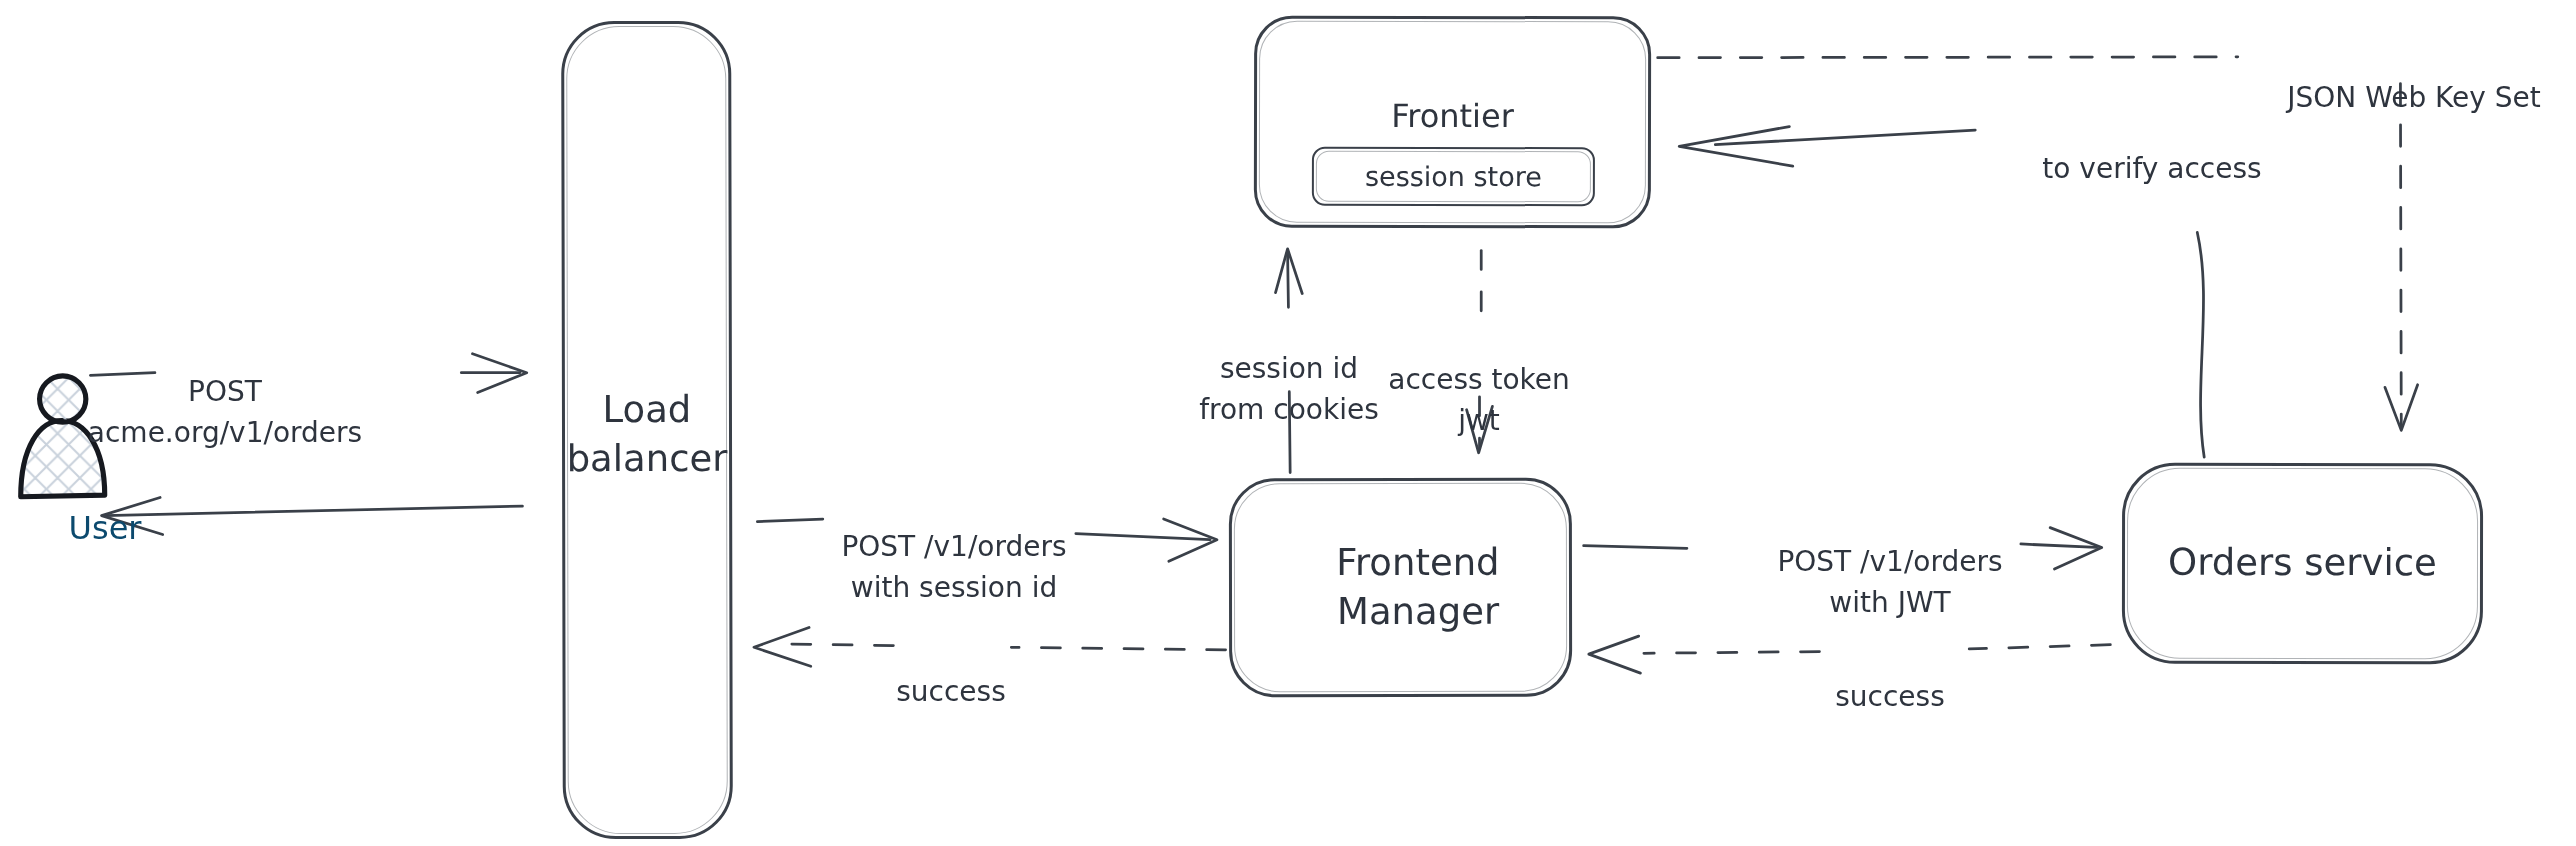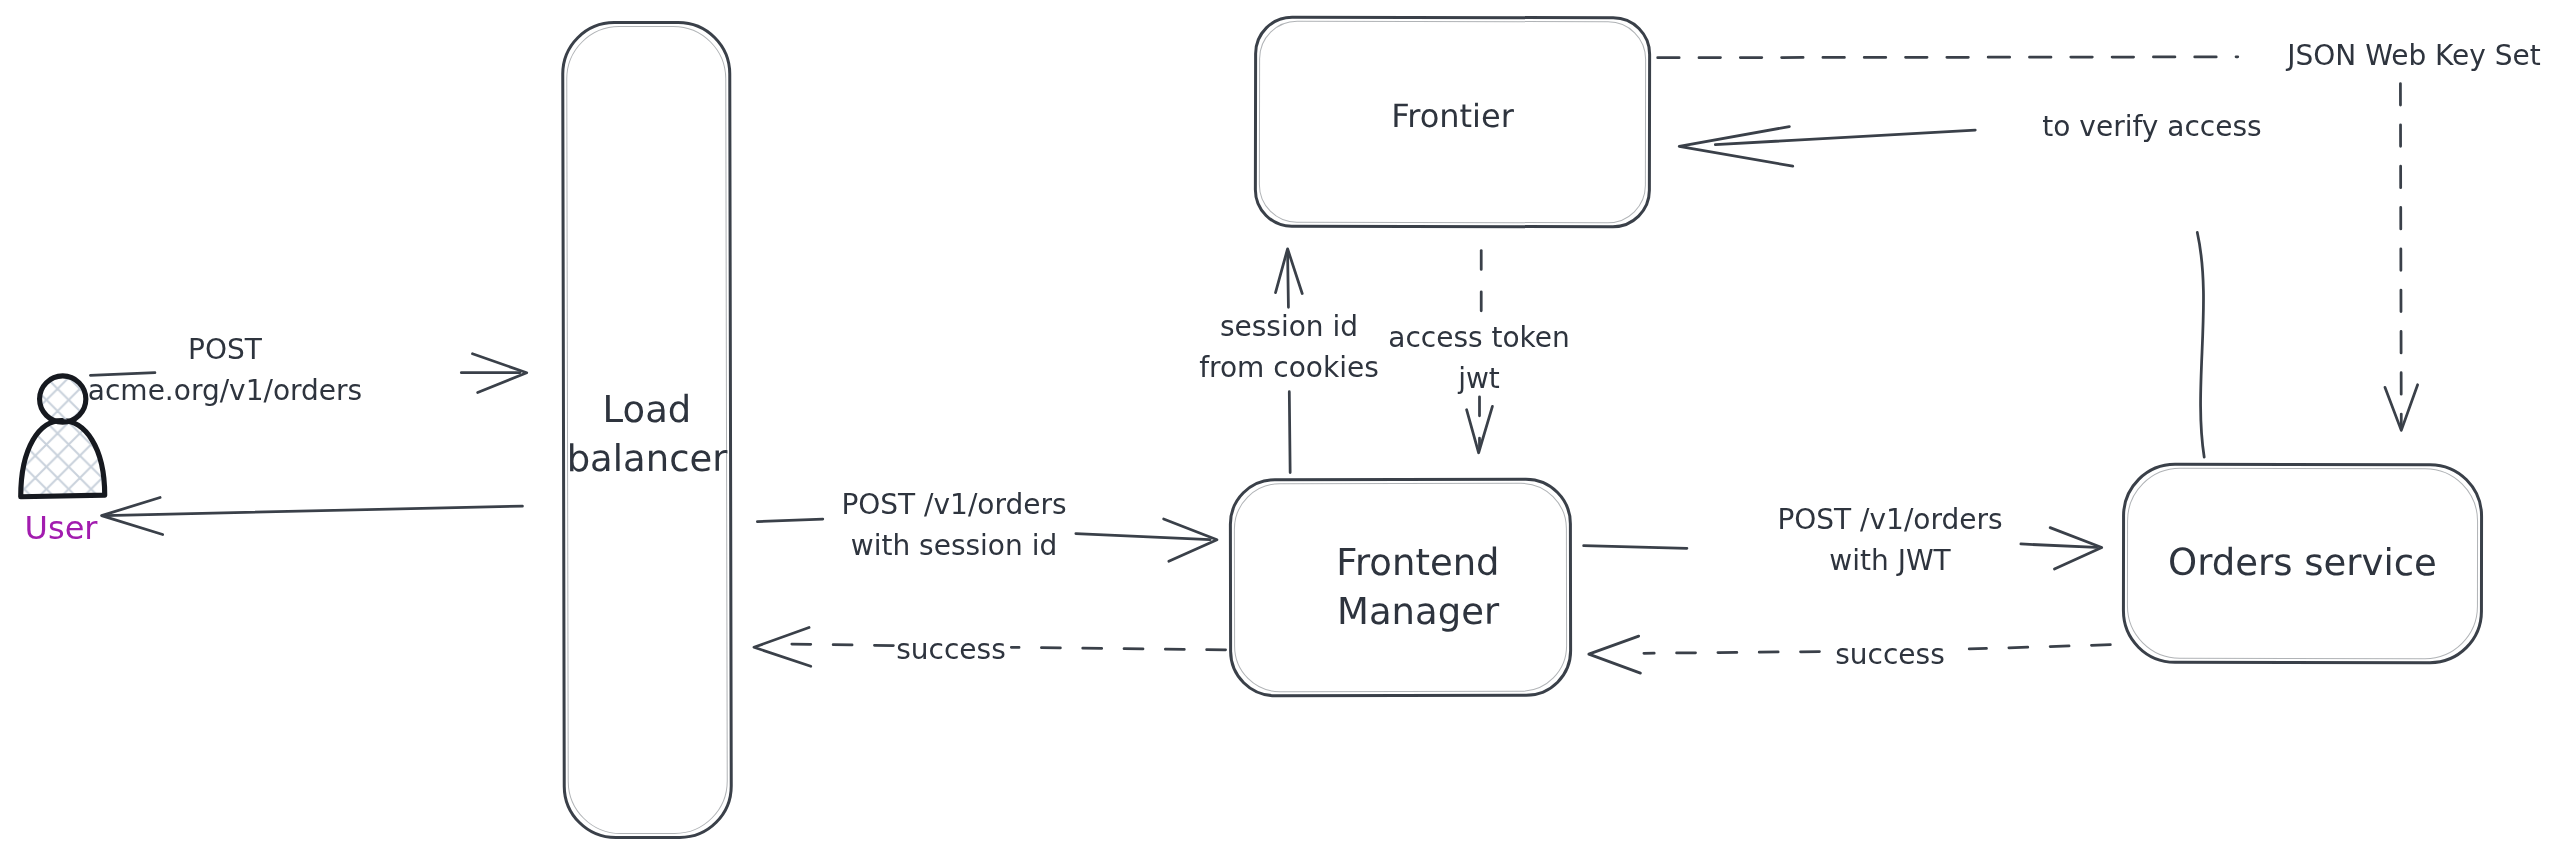--- a/index.html
+++ b/index.html
@@ -34,26 +34,27 @@
   .frontend-manager{left:1229px;top:478px;width:343px;height:219px;border-radius:46px;transform:rotate(-.10deg);padding-left:35px;}
   .orders-service{left:2122px;top:463px;width:361px;height:201px;border-radius:53px;transform:rotate(.08deg);}
   
   .arrows{position:absolute;left:0;top:0;}
   .arrow path{stroke:#3a4049;stroke-width:3.2px;fill:none;stroke-linecap:round;stroke-linejoin:round;}
   .arrow path.dash{stroke-dasharray:22 26;}
   .arrow path.dash2{stroke-dasharray:25 23;}
   
   .edge-label{
     position:absolute;transform:translateX(-50%);text-align:center;
-    font-size:28px;line-height:1.45;white-space:nowrap;color:#2e343e;
+    font-size:28px;line-height:1.45;white-space:nowrap;color:#2e343e;margin-top:42px;
   }
   .edge-label .el{display:block;}
   .user-label{
-    position:absolute;transform:translateX(-50%);font-size:32px;color:#a21caf;
+    position:absolute;transform:translateX(-50%);font-size:32px;color:#0c4a6e;
     white-space:nowrap;
+    margin-left:44px;
   }
   .user-icon{position:absolute;left:13px;top:366px;}
 </style>
 </head>
 <body>
 
 <div class="stage">
 
   <svg class="arrows" width="2576" height="847" viewBox="0 0 2993 984">
 
@@ -134,20 +135,23 @@
 
   <div class="node load-balancer">
     <div class="node-label">
       <span class="nl">Load</span>
       <span class="nl">balancer</span>
     </div>
   </div>
 
   <div class="node frontier">
     <div class="node-label frontier-title">Frontier</div>
+    <div class="node session-store">
+      <span>session store</span>
+    </div>
   </div>
 
   <div class="node frontend-manager">
     <div class="node-label">
       <span class="nl">Frontend</span>
       <span class="nl">Manager</span>
     </div>
   </div>
 
   <div class="node orders-service">

